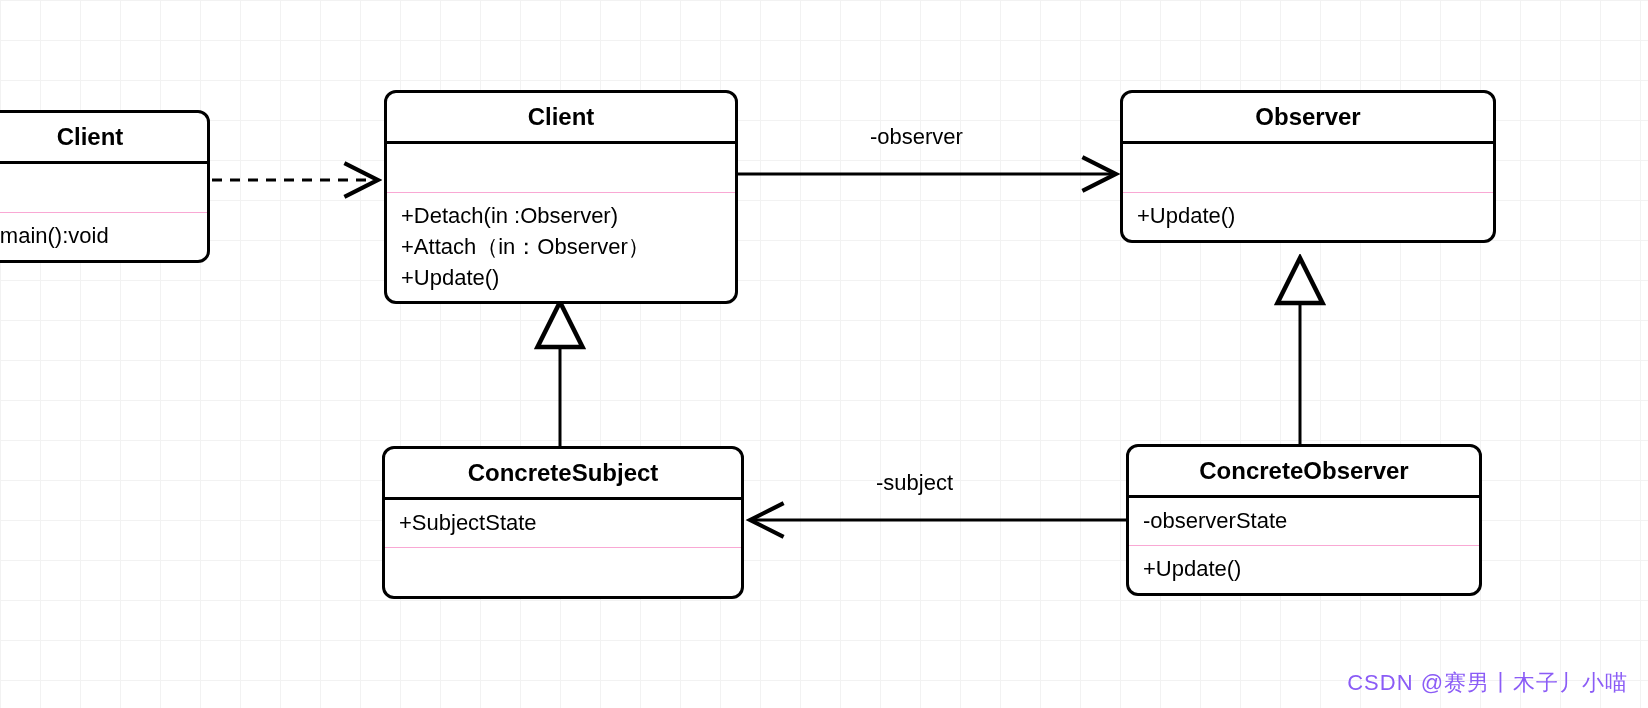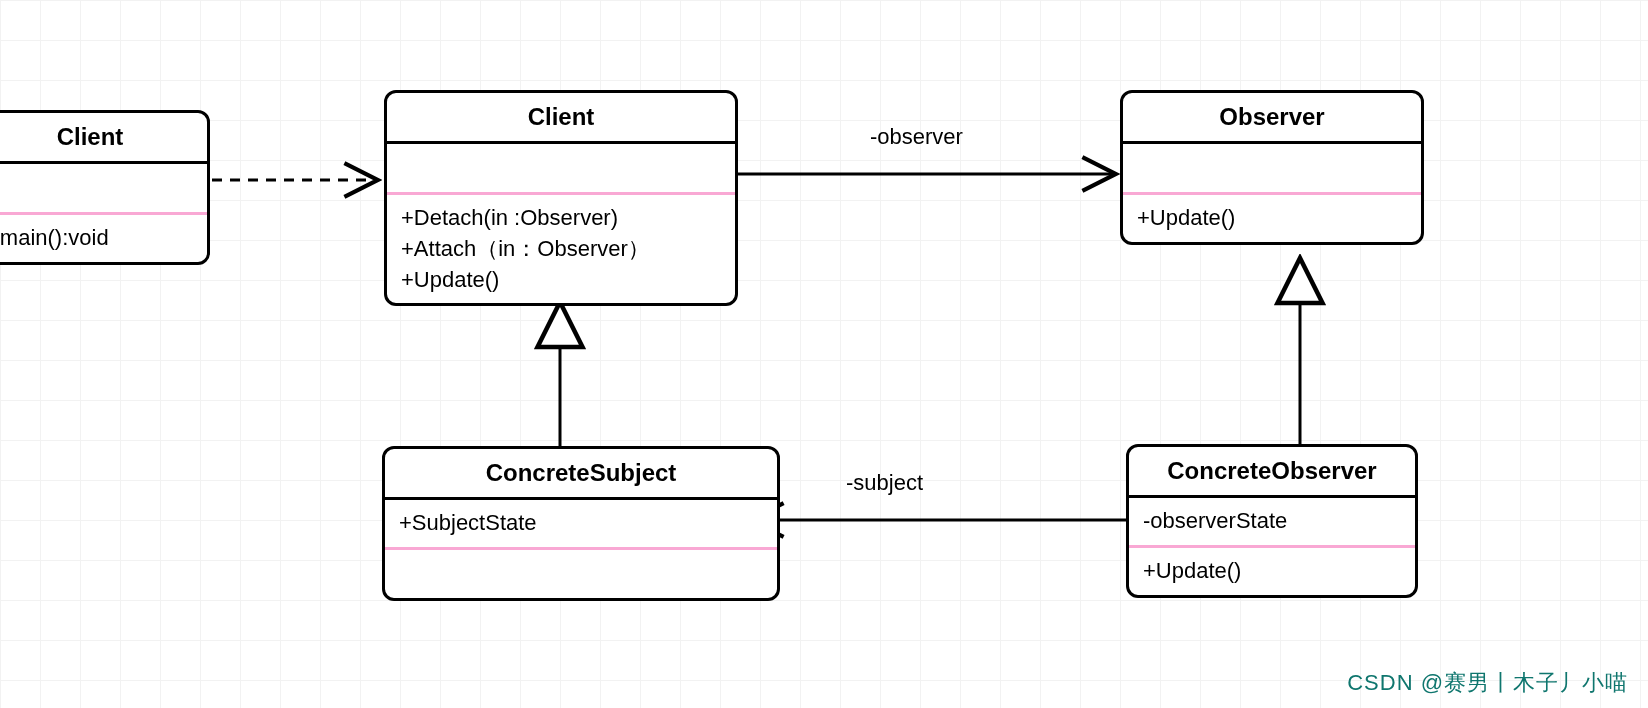--- a/index.html
+++ b/index.html
@@ -1,23 +1,23 @@
 <!DOCTYPE html>
 <html><head>
 <meta charset="utf-8">
 <style>
 html,body{margin:0;padding:0;width:1648px;height:708px;font-family:"Microsoft YaHei",Arial,sans-serif;background:#fff;color:#000;}
 .grid{position:absolute;inset:0;background-image:linear-gradient(to right,#f2f2f2 1px,transparent 1px),linear-gradient(to bottom,#f2f2f2 1px,transparent 1px);background-size:40px 40px;}
 .box{position:absolute;background:#fff;border:3px solid #000;border-radius:12px;box-sizing:border-box;}
 .title{font-weight:700;font-size:24px;text-align:center;padding:10px 6px;border-bottom:3px solid #000;}
-.sect{border-bottom:3px solid #f9a8d4;padding:8px 14px;font-size:22px;line-height:1.4;min-height:20px;}
+.sect{border-bottom:1px solid #f9a8d4;padding:8px 14px;font-size:22px;line-height:1.4;min-height:20px;}
 .sect:last-child{border-bottom:none;}
 .empty{min-height:32px;}
 .lbl{position:absolute;font-size:22px;background:transparent;}
-.wm{position:absolute;right:20px;bottom:10px;color:#0f766e;font-size:22px;letter-spacing:1px;}
+.wm{position:absolute;right:20px;bottom:10px;color:#8b5cf6;font-size:22px;letter-spacing:1px;}
 svg{position:absolute;top:0;left:0;width:1648px;height:708px;pointer-events:none;}
 </style>
 </head>
 <body>
 
 <div class="grid"></div>
 
 <svg>
   <defs>
     <marker id="arrow-open" viewBox="0 0 20 20" refX="18" refY="10" markerWidth="14" markerHeight="14" orient="auto">
@@ -48,34 +48,34 @@
 <div class="box" style="left:384px;top:90px;width:354px;">
   <div class="title">Client</div>
   <div class="sect empty"></div>
   <div class="sect">
     <div>+Detach(in :Observer)</div>
     <div>+Attach（in：Observer）</div>
     <div>+Update()</div>
   </div>
 </div>
 
-<div class="box" style="left:1120px;top:90px;width:304px;">
+<div class="box" style="left:1120px;top:90px;width:376px;">
   <div class="title">Observer</div>
   <div class="sect empty"></div>
   <div class="sect">+Update()</div>
 </div>
 
-<div class="box" style="left:382px;top:446px;width:398px;">
+<div class="box" style="left:382px;top:446px;width:362px;">
   <div class="title">ConcreteSubject</div>
   <div class="sect">+SubjectState</div>
   <div class="sect empty"></div>
 </div>
 
-<div class="box" style="left:1126px;top:444px;width:292px;">
+<div class="box" style="left:1126px;top:444px;width:356px;">
   <div class="title">ConcreteObserver</div>
   <div class="sect">-observerState</div>
   <div class="sect">+Update()</div>
 </div>
 
 <div class="lbl" style="left:870px;top:124px;text-align:center;">-observer</div>
-<div class="lbl" style="left:846px;top:470px;">-subject</div>
+<div class="lbl" style="left:876px;top:470px;">-subject</div>
 
 <div class="wm">CSDN @赛男丨木子丿小喵</div>
 
 </body></html>

